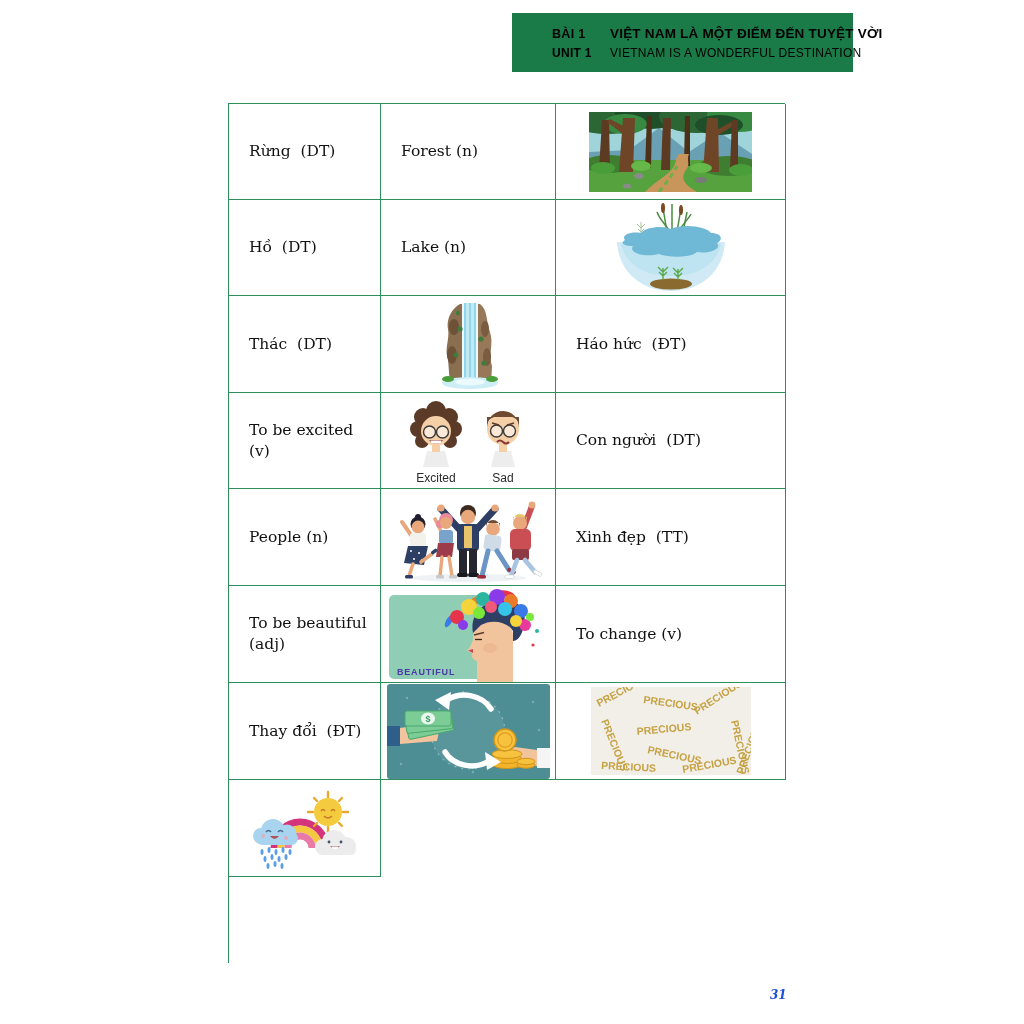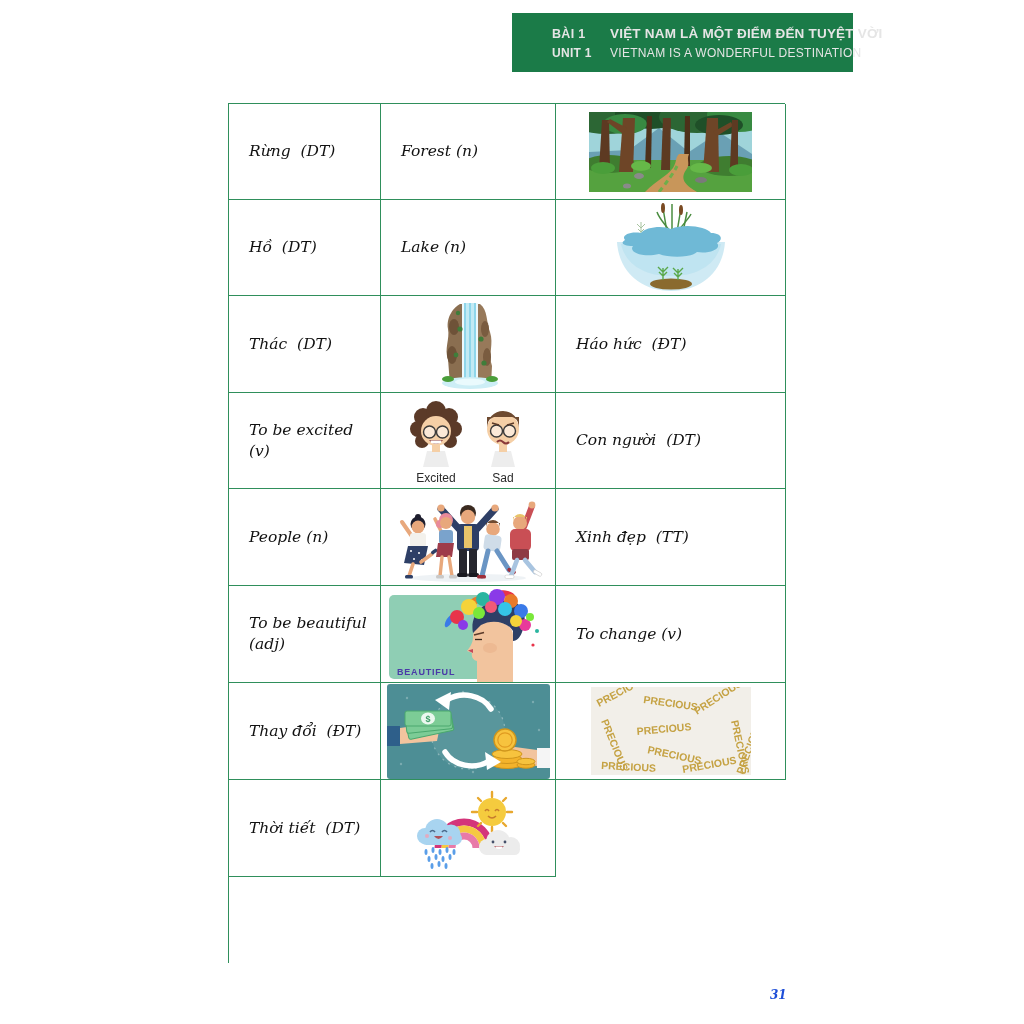--- a/index.html
+++ b/index.html
@@ -1,38 +1,38 @@
 <!DOCTYPE html>
 <html><head>
 <meta charset="utf-8">
 <style>
   html,body{margin:0;padding:0;background:#ffffff;}
   .page{position:relative;width:1024px;height:1024px;background:#ffffff;overflow:hidden;
         font-family:"DejaVu Serif", serif;color:#111;}
 
   
   .unit-header{position:absolute;left:512px;top:13px;width:341px;height:59px;
-     background:#1b7b48;color:#e5e5e5;display:flex;flex-direction:column;justify-content:center;
+     background:#1b7b48;color:#000000;display:flex;flex-direction:column;justify-content:center;
      padding-left:0;box-sizing:border-box;font-family:"Liberation Sans", sans-serif;}
   .hdr-grid{display:grid;grid-template-columns:46px auto;column-gap:12px;row-gap:5px;
      padding-left:40px;align-items:baseline;}
   .hdr-lesson-label{font-size:12.5px;font-weight:bold;letter-spacing:.3px;}
   .hdr-lesson-title{font-size:13.5px;font-weight:bold;letter-spacing:.2px;white-space:nowrap;}
   .hdr-unit-label{font-size:12px;font-weight:bold;letter-spacing:.3px;}
   .hdr-unit-title{font-size:12px;font-weight:normal;letter-spacing:.3px;white-space:nowrap;}
 
   
   .vocab-table{position:absolute;left:228px;top:103px;width:557px;
      display:grid;grid-template-columns:152px 175px 230px;
      grid-template-rows:96px 96px 97px 96px 97px 97px 97px 97px 86px;
      border-top:1.5px solid #2f8f5b;border-left:1.5px solid #2f8f5b;box-sizing:border-box;}
   .td{border-right:1.5px solid #2f8f5b;border-bottom:1.5px solid #2f8f5b;
      box-sizing:border-box;display:flex;align-items:center;overflow:hidden;}
   .td.text{padding-left:20px;padding-right:8px;font-size:15.5px;line-height:1.35;
-     white-space:pre-wrap;font-style:italic;}
+     white-space:pre-wrap;}
   .td.pic{justify-content:center;}
 
   
   .page-number{position:absolute;left:770px;top:988px;font-size:12px;font-weight:bold;
      font-style:italic;color:#1d4ed8;font-family:"DejaVu Serif", serif;}
 
   svg{display:block;}
 </style>
 </head>
 <body>
@@ -356,21 +356,20 @@
         <text transform="translate(10,34) rotate(68)">PRECIOUS</text>
         <text transform="translate(46,48) rotate(-5)">PRECIOUS</text>
         <text transform="translate(56,66) rotate(12)">PRECIOUS</text>
         <text transform="translate(140,34) rotate(78)">PRECIOUS</text>
         <text transform="translate(10,82) rotate(3)">PRECIOUS</text>
         <text transform="translate(92,86) rotate(-10)">PRECIOUS</text>
         <text transform="translate(152,88) rotate(-70)">PRECIOUS</text>
       </svg>
     </div>
 
-    <div class="td text">Thời tiết  (DT)</div>
     <div class="td pic">
       <svg width="125" height="84" viewBox="0 0 125 84">
 
         <path d="M32,62 A26,26 0 0 1 84,62" fill="none" stroke="#d4357a" stroke-width="7"></path>
         <path d="M39,62 A19,19 0 0 1 77,62" fill="none" stroke="#f5c842" stroke-width="7"></path>
         <path d="M46,62 A12,12 0 0 1 70,62" fill="none" stroke="#e87aa8" stroke-width="7"></path>
 
         <g>
           <g stroke="#e8a82e" stroke-width="2.4" stroke-linecap="round">
             <line x1="86" y1="6" x2="86" y2="11"></line>

